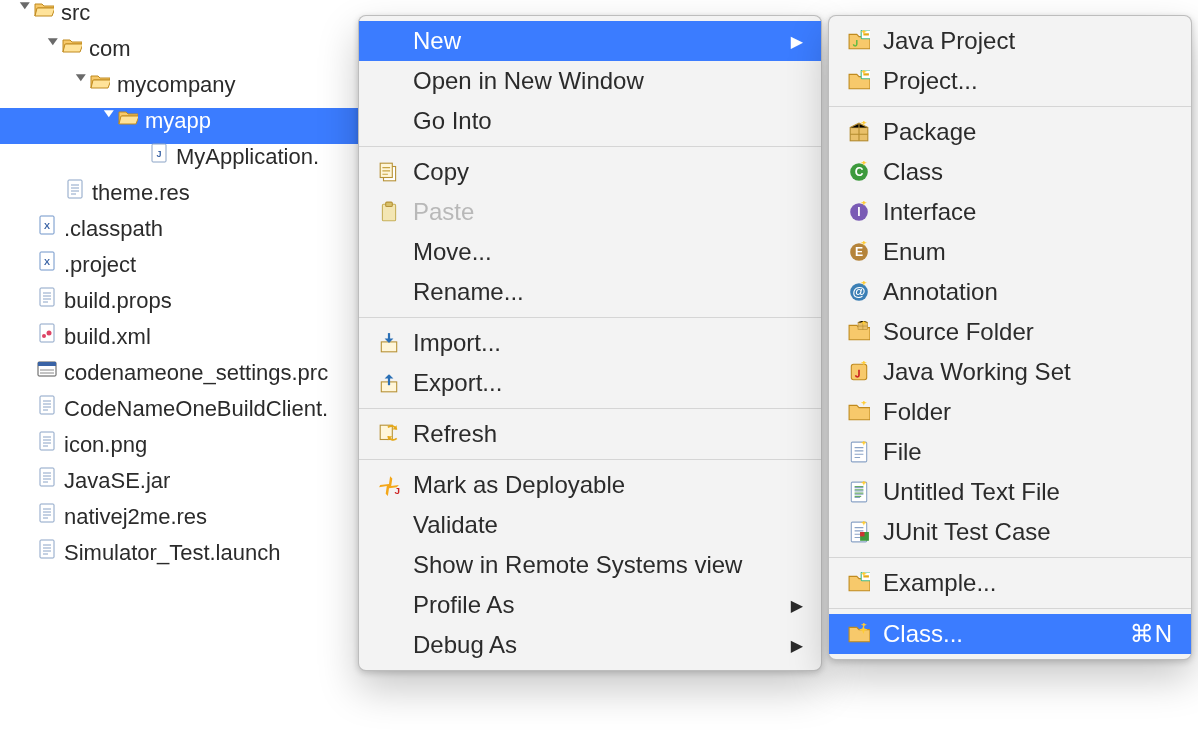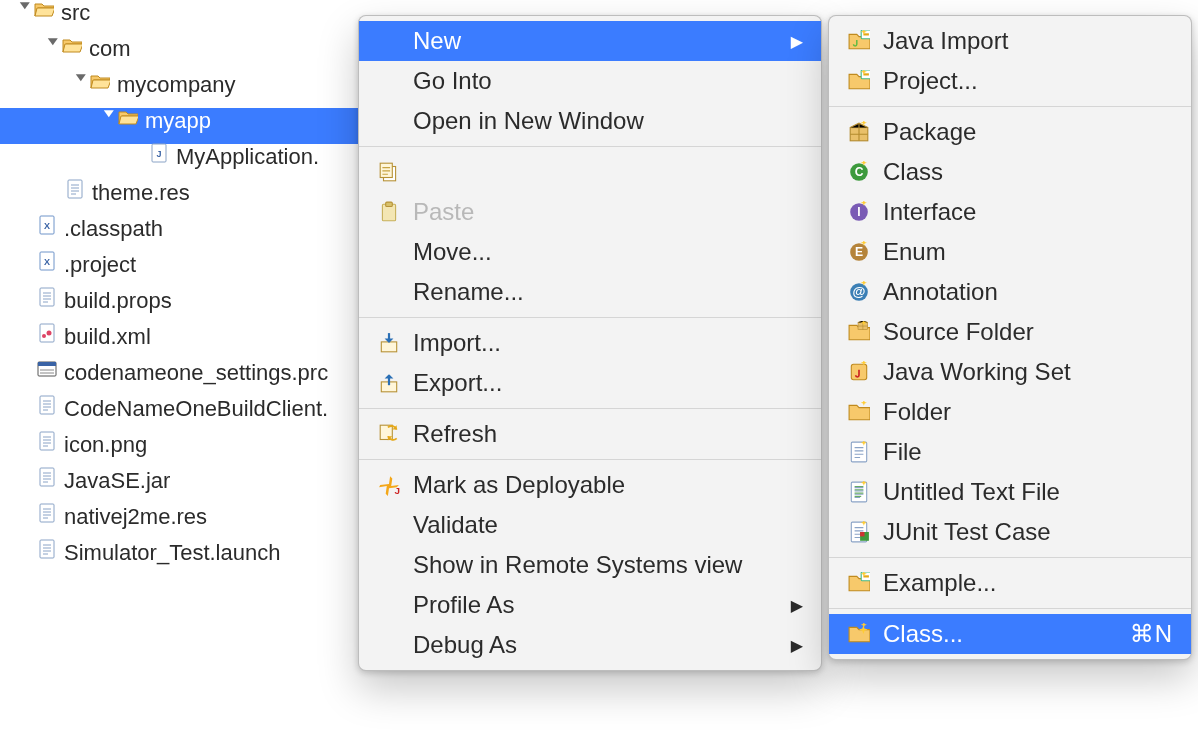--- a/index.html
+++ b/index.html
@@ -220,33 +220,34 @@
 
 <div class="menu" id="context-menu">
   <div class="clipper" id="context-menu-body">
       <div class="mrow sel noicon">
         <span class="micon"></span>
         <span class="mlabel">New</span>
         <span class="arrow">▶</span>
       </div>
       <div class="mrow noicon">
         <span class="micon"></span>
+        <span class="mlabel">Open in New Window</span>
+      </div>
+      <div class="mrow noicon">
+        <span class="micon"></span>
         <span class="mlabel">Go Into</span>
-      </div>
-      <div class="mrow noicon">
-        <span class="micon"></span>
-        <span class="mlabel">Open in New Window</span>
       </div>
       <div class="sep"></div>
       <div class="mrow">
         <span class="micon">
           <svg width="22" height="22" viewBox="0 0 20 20">
             <use href="#i-copy"></use>
           </svg>
         </span>
+        <span class="mlabel">Copy</span>
       </div>
       <div class="mrow disabled">
         <span class="micon">
           <svg width="22" height="22" viewBox="0 0 20 20">
             <use href="#i-paste"></use>
           </svg>
         </span>
         <span class="mlabel">Paste</span>
       </div>
       <div class="mrow noicon">
@@ -314,21 +315,21 @@
 </div>
 
 <div class="menu" id="new-submenu">
     <div class="mrow">
       <span class="micon">
         <svg width="22" height="22" viewBox="0 0 20 20">
           <use href="#i-javaprj"></use>
           <use href="#i-spark" transform="translate(6 -2) scale(.7)"></use>
         </svg>
       </span>
-      <span class="mlabel">Java Import</span>
+      <span class="mlabel">Java Project</span>
     </div>
     <div class="mrow">
       <span class="micon">
         <svg width="22" height="22" viewBox="0 0 20 20">
           <use href="#i-prj"></use>
           <use href="#i-spark" transform="translate(6 -2) scale(.7)"></use>
         </svg>
       </span>
       <span class="mlabel">Project...</span>
     </div>

